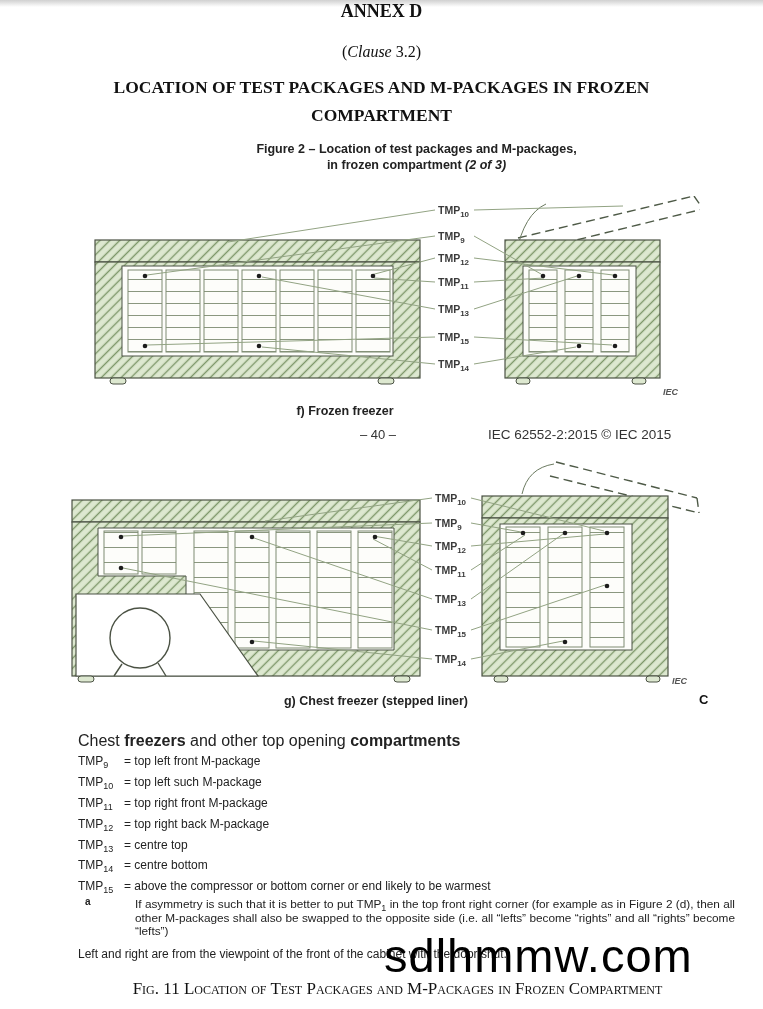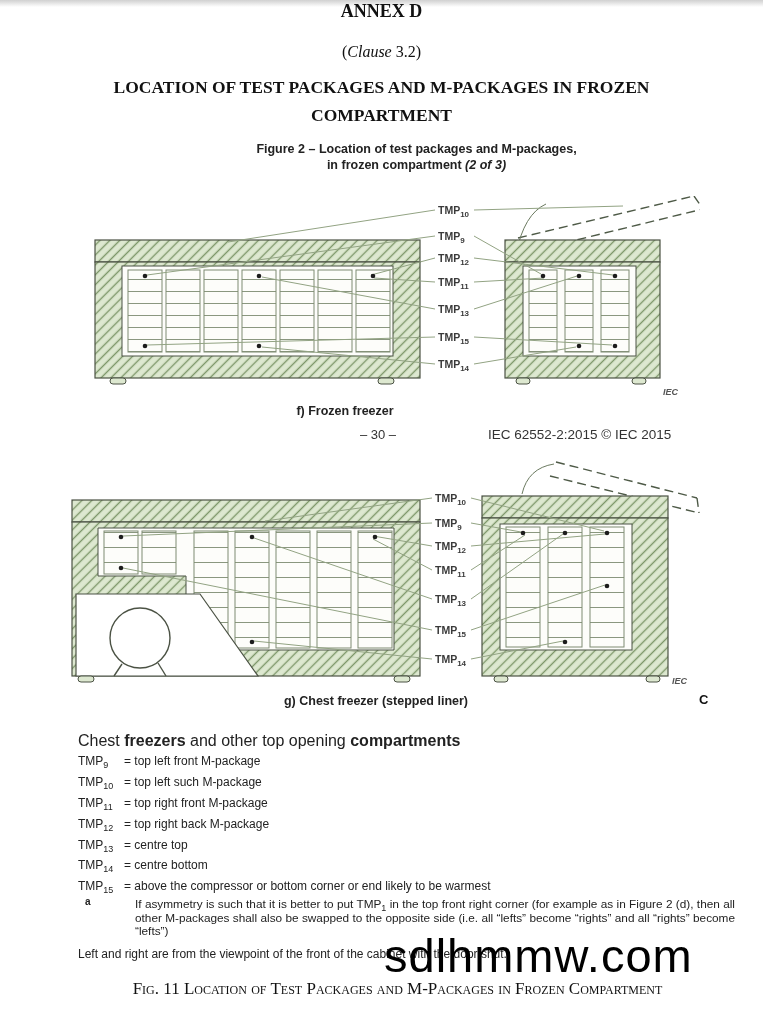--- a/index.html
+++ b/index.html
@@ -154,21 +154,21 @@
       <text class="tmp-label" x="358" y="117"><tspan>TMP</tspan><tspan class="svgsub" dy="3">13</tspan></text>
       <text class="tmp-label" x="358" y="145"><tspan>TMP</tspan><tspan class="svgsub" dy="3">15</tspan></text>
       <text class="tmp-label" x="358" y="172"><tspan>TMP</tspan><tspan class="svgsub" dy="3">14</tspan></text>
     </g>
 
     <text class="iec-credit" x="583" y="199">IEC</text>
   </svg>
 
   <div class="subcap subcap-f">f) Frozen freezer</div>
 
-  <div class="pgnum">– 30 –</div>
+  <div class="pgnum">– 40 –</div>
   <div class="docref">IEC 62552-2:2015 © IEC 2015</div>
 
   <svg class="diagram" style="left:60px;top:458px;" width="640" height="232" viewBox="0 0 640 232">
     <defs>
       <pattern id="hatchG" width="7" height="7" patternUnits="userSpaceOnUse" patternTransform="rotate(-45)">
         <rect width="7" height="7" fill="#dde8d0"></rect>
         <path d="M0 3.5 H7" stroke="#7d9769" stroke-width="1.4"></path>
       </pattern>
       <pattern id="rowsG" width="8" height="15" patternUnits="userSpaceOnUse">
         <path d="M0 14.5 H8" stroke="#8a977f" stroke-width="1"></path>

